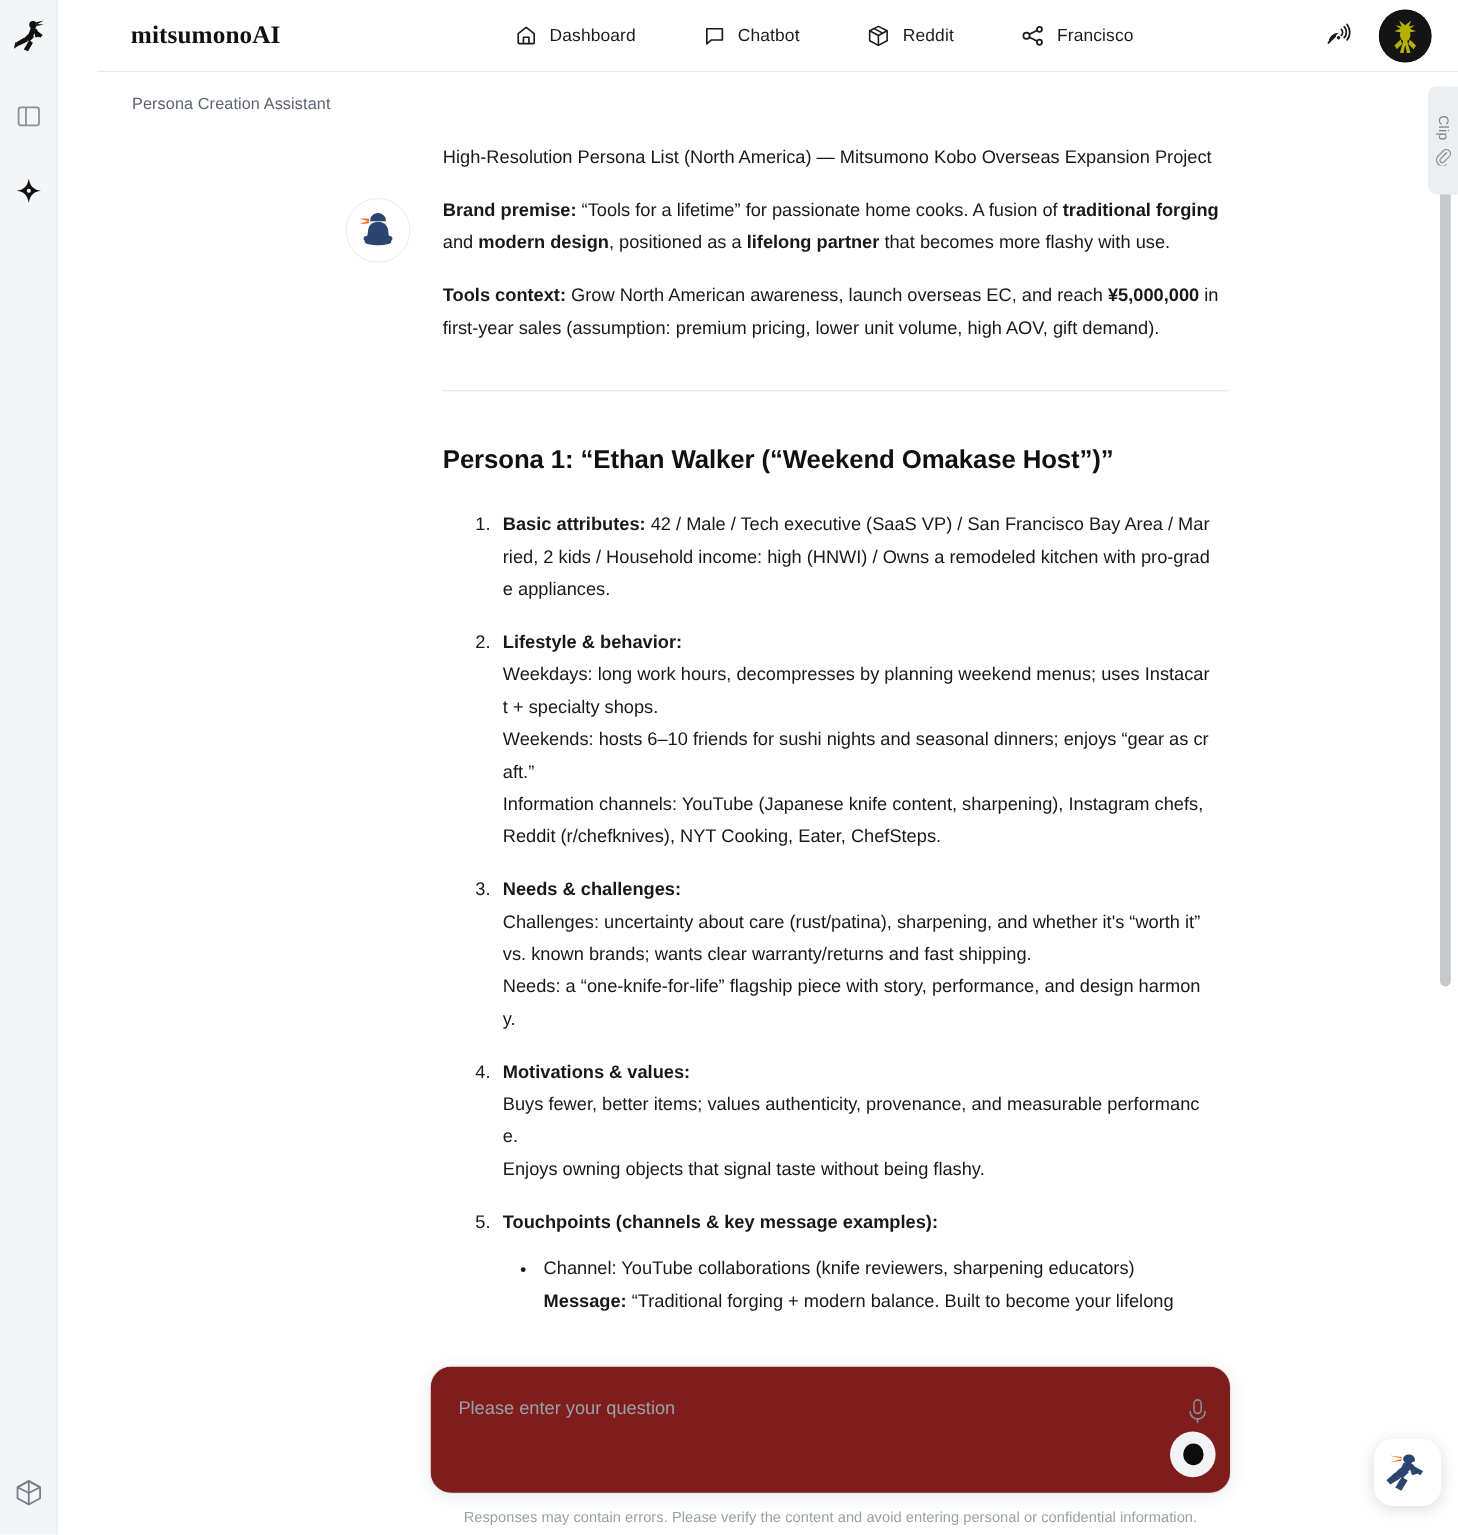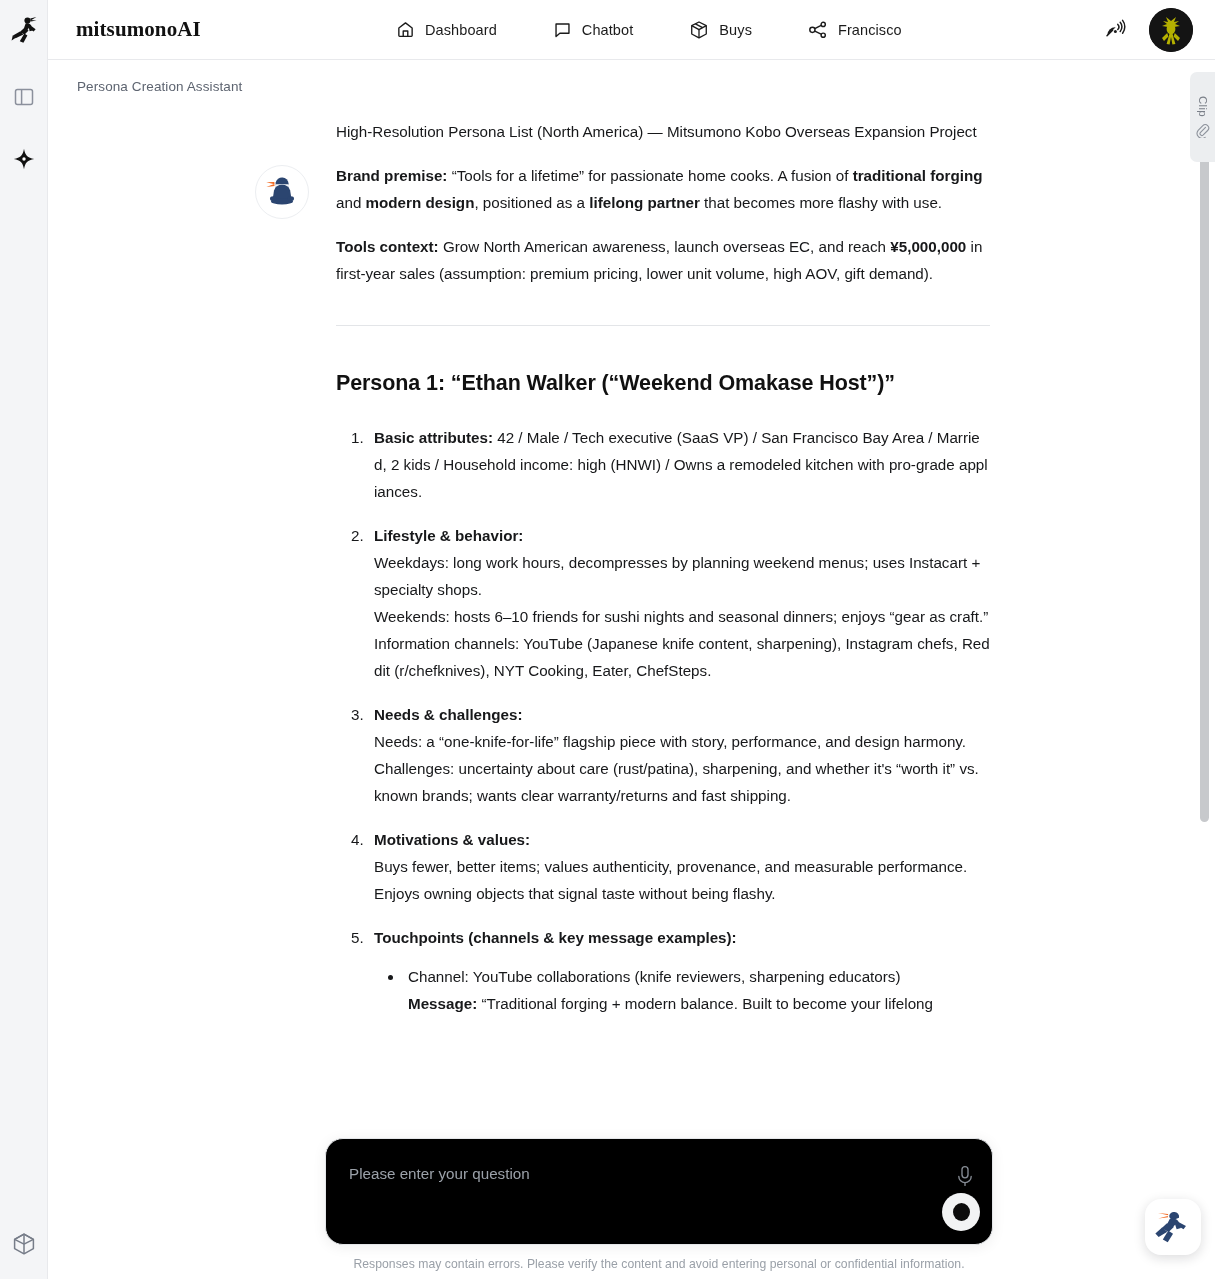--- a/index.html
+++ b/index.html
@@ -12,20 +12,21 @@
     background: #ffffff;
     color: #1b1b1b;
   }
 
   #app {
     position: relative;
     width: 1215px;
     height: 1279px;
     display: flex;
     overflow: hidden;
+    gap: 33px;
   }
 
   
   .rail {
     width: 48px;
     height: 100%;
     background: #f4f5f7;
     border-right: 1px solid #e8e9ec;
     display: flex;
     flex-direction: column;
@@ -201,21 +202,21 @@
     font-size: 21.5px;
     line-height: 30px;
     font-weight: 700;
     letter-spacing: -.1px;
     margin: 0 0 26px 0;
     color: #111;
     word-break: normal;
   }
 
   ol.persona {
-    margin: 0;
+    margin: 12px;
     padding-left: 32px;
     list-style: decimal;
   }
   ol.persona > li {
     margin-bottom: 17px;
     padding-left: 6px;
   }
   ol.persona > li::marker { color: #17181a; }
   .sub-line { display: block; }
 
@@ -279,21 +280,21 @@
     bottom: 0;
     padding: 0 0 8px 0;
     z-index: 10;
     pointer-events: none;
   }
   .composer {
     pointer-events: auto;
     margin-left: 277px;
     width: 668px;
     height: 107px;
-    background: #000000;
+    background: #7f1d1d;
     border: 1px solid #e4e6e9;
     border-radius: 18px;
     box-shadow: 0 2px 14px rgba(20,22,28,.07);
     position: relative;
   }
   .composer .placeholder {
     position: absolute;
     left: 23px;
     top: 26px;
     font-size: 15.2px;
@@ -443,21 +444,21 @@
 
         <div class="nav-item">
           <svg width="20" height="20" viewBox="0 0 22 22">
             <g fill="none" stroke="#1b1b1b" stroke-width="1.45" stroke-linejoin="round">
               <path d="M11 2.2 L19 6.2 L19 15.4 L11 19.6 L3 15.4 L3 6.2 Z"></path>
               <path d="M3 6.2 L11 10.6 L19 6.2"></path>
               <path d="M11 10.6 L11 19.6"></path>
               <path d="M7 4.2 L15 8.4"></path>
             </g>
           </svg>
-          <span class="label">Buys</span>
+          <span class="label">Reddit</span>
         </div>
 
         <div class="nav-item">
           <svg width="20" height="20" viewBox="0 0 20 20">
             <g fill="none" stroke="#1b1b1b" stroke-width="1.45">
               <circle cx="15.2" cy="4.4" r="2.1"></circle>
               <circle cx="15.2" cy="15.2" r="2.1"></circle>
               <circle cx="4.4" cy="9.8" r="2.6"></circle>
               <line x1="6.8" y1="8.6" x2="13.1" y2="5.4"></line>
               <line x1="6.8" y1="11.1" x2="13.1" y2="14.2"></line>
@@ -548,22 +549,22 @@
 
               <li>
                 <b>Lifestyle &amp; behavior:</b>
                 <span class="sub-line">Weekdays: long work hours, decompresses by planning weekend menus; uses Instacart + specialty shops.</span>
                 <span class="sub-line">Weekends: hosts 6–10 friends for sushi nights and seasonal dinners; enjoys “gear as craft.”</span>
                 <span class="sub-line">Information channels: YouTube (Japanese knife content, sharpening), Instagram chefs, Reddit (r/chefknives), NYT Cooking, Eater, ChefSteps.</span>
               </li>
 
               <li>
                 <b>Needs &amp; challenges:</b>
+                <span class="sub-line">Challenges: uncertainty about care (rust/patina), sharpening, and whether it's “worth it” vs. known brands; wants clear warranty/returns and fast shipping.</span>
                 <span class="sub-line">Needs: a “one-knife-for-life” flagship piece with story, performance, and design harmony.</span>
-                <span class="sub-line">Challenges: uncertainty about care (rust/patina), sharpening, and whether it's “worth it” vs. known brands; wants clear warranty/returns and fast shipping.</span>
               </li>
 
               <li>
                 <b>Motivations &amp; values:</b>
                 <span class="sub-line">Buys fewer, better items; values authenticity, provenance, and measurable performance.</span>
                 <span class="sub-line">Enjoys owning objects that signal taste without being flashy.</span>
               </li>
 
               <li>
                 <b>Touchpoints (channels &amp; key message examples):</b>

